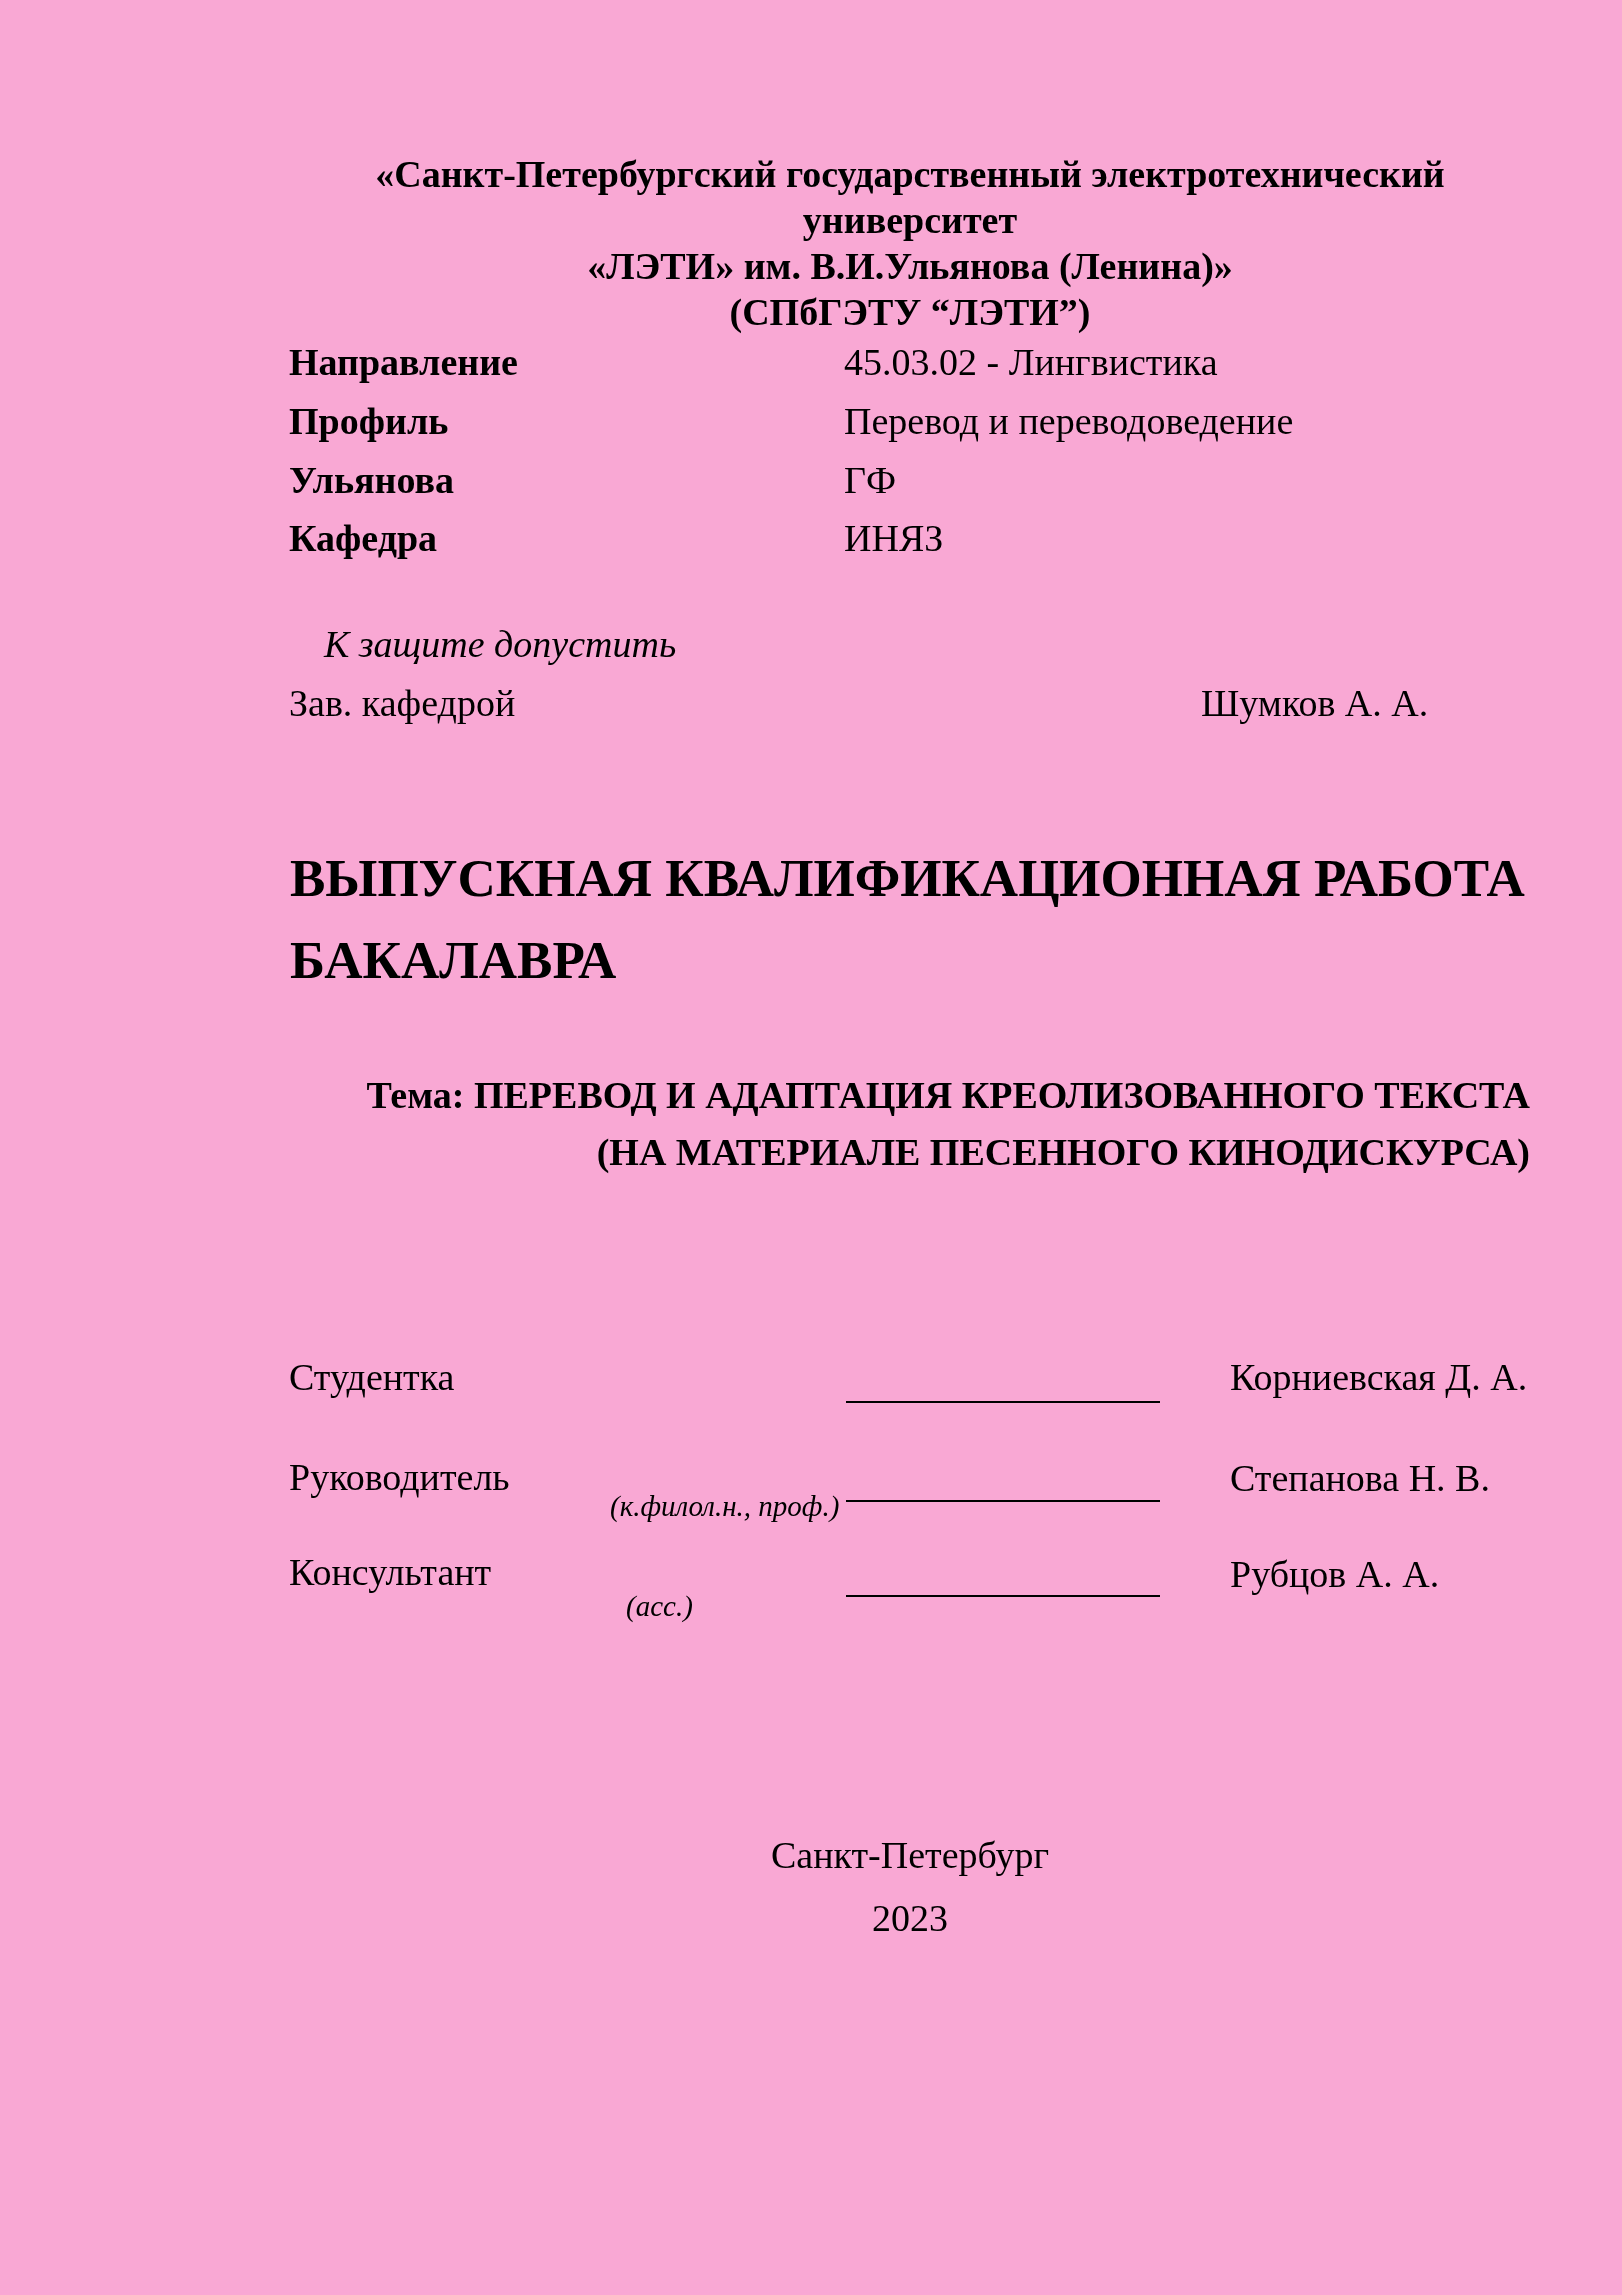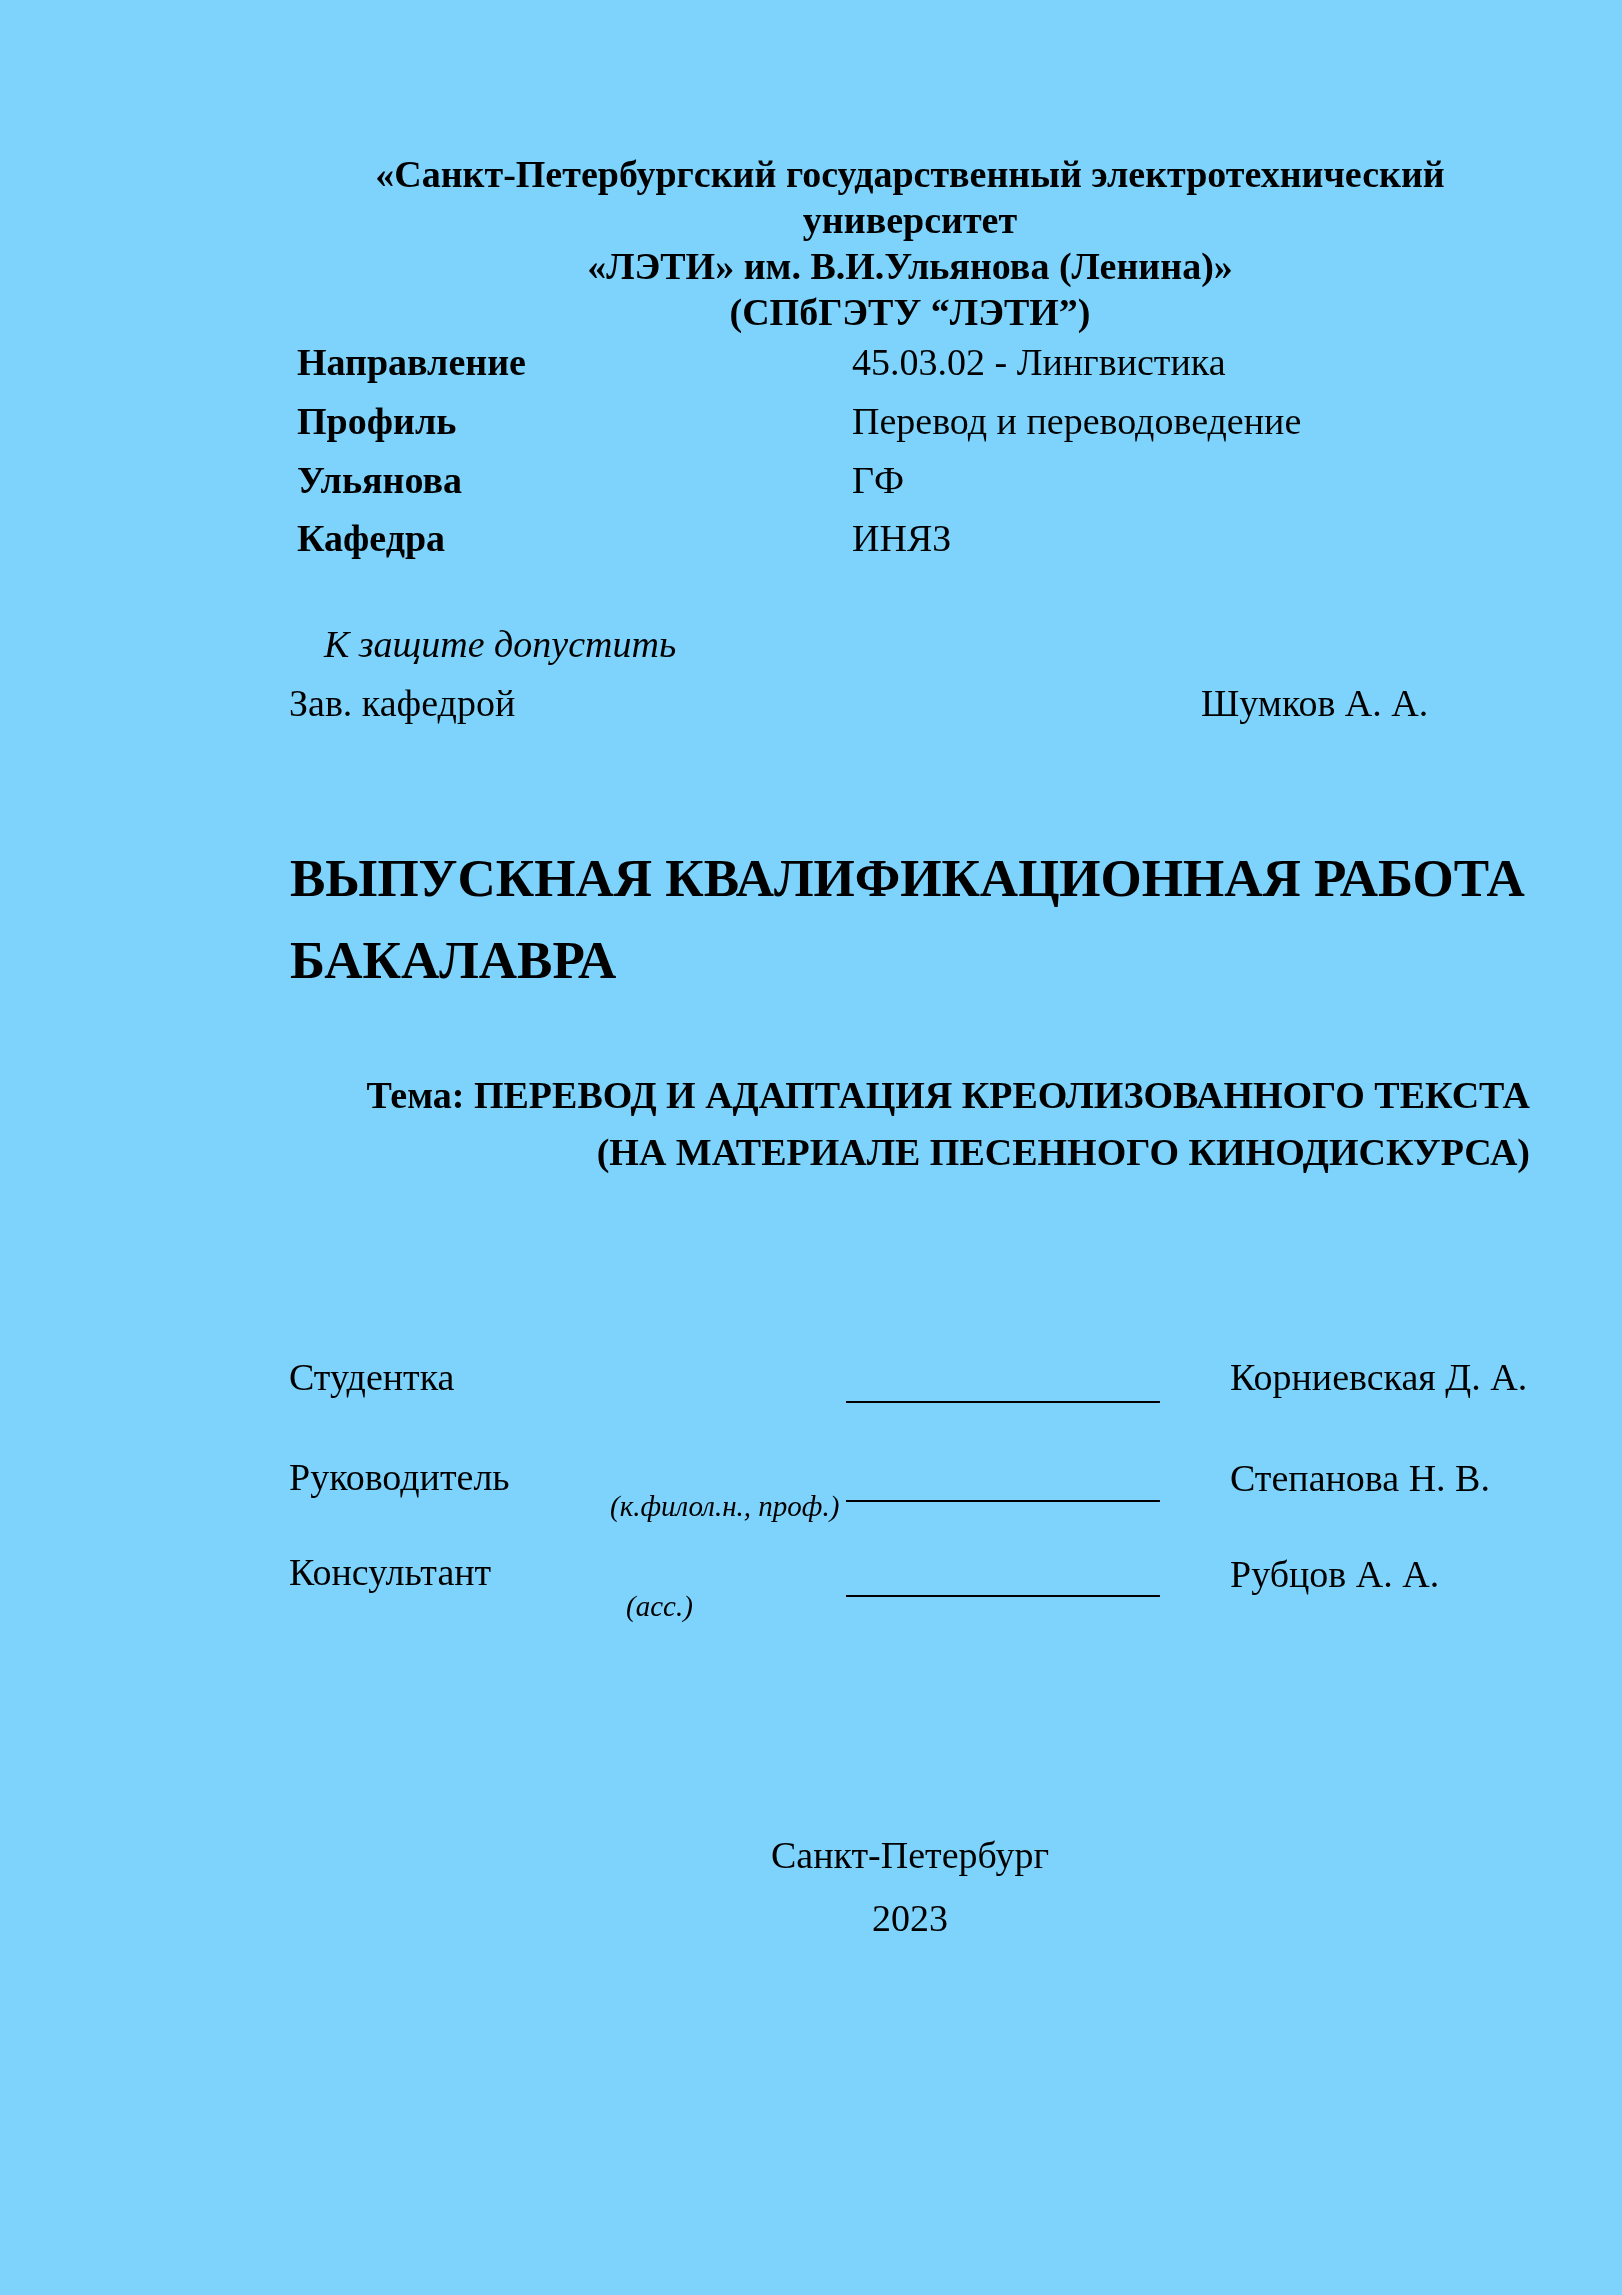--- a/index.html
+++ b/index.html
@@ -5,21 +5,21 @@
   html, body {
     margin: 0;
     padding: 0;
     background: #7d7d7d;
   }
   .page {
     position: relative;
     width: 1623px;
     height: 2295px;
     margin: 0 auto;
-    background: #7dd3fc;
+    background: #f9a8d4;
     color: #000000;
     font-family: "Liberation Serif", "DejaVu Serif", serif;
     overflow: hidden;
   }
   .abs { position: absolute; }
 
   
   .univ-header {
     left: 290px;
     width: 1240px;
@@ -31,21 +31,20 @@
   }
 
   
   .field-row {
     left: 289px;
     width: 1242px;
     height: 59px;
     font-size: 38px;
     line-height: 59px;
     white-space: nowrap;
-    margin-left: 8px;
   }
   .field-row .flabel {
     position: absolute;
     left: 0;
     font-weight: bold;
   }
   .field-row .fvalue {
     position: absolute;
     left: 555px;
   }

